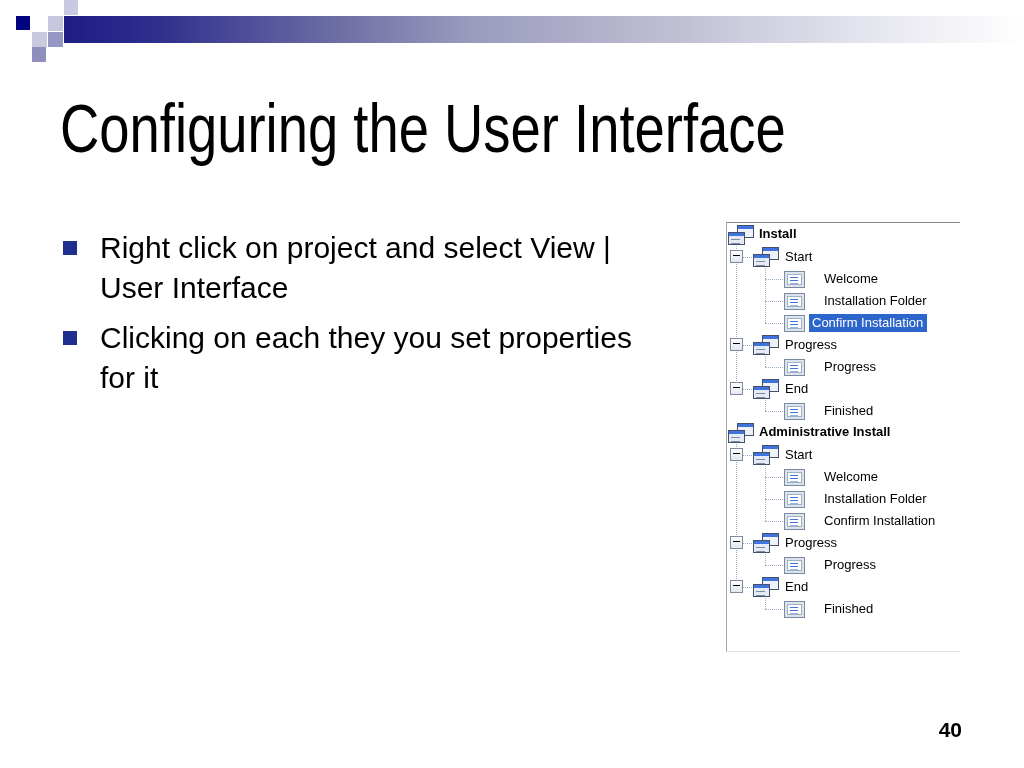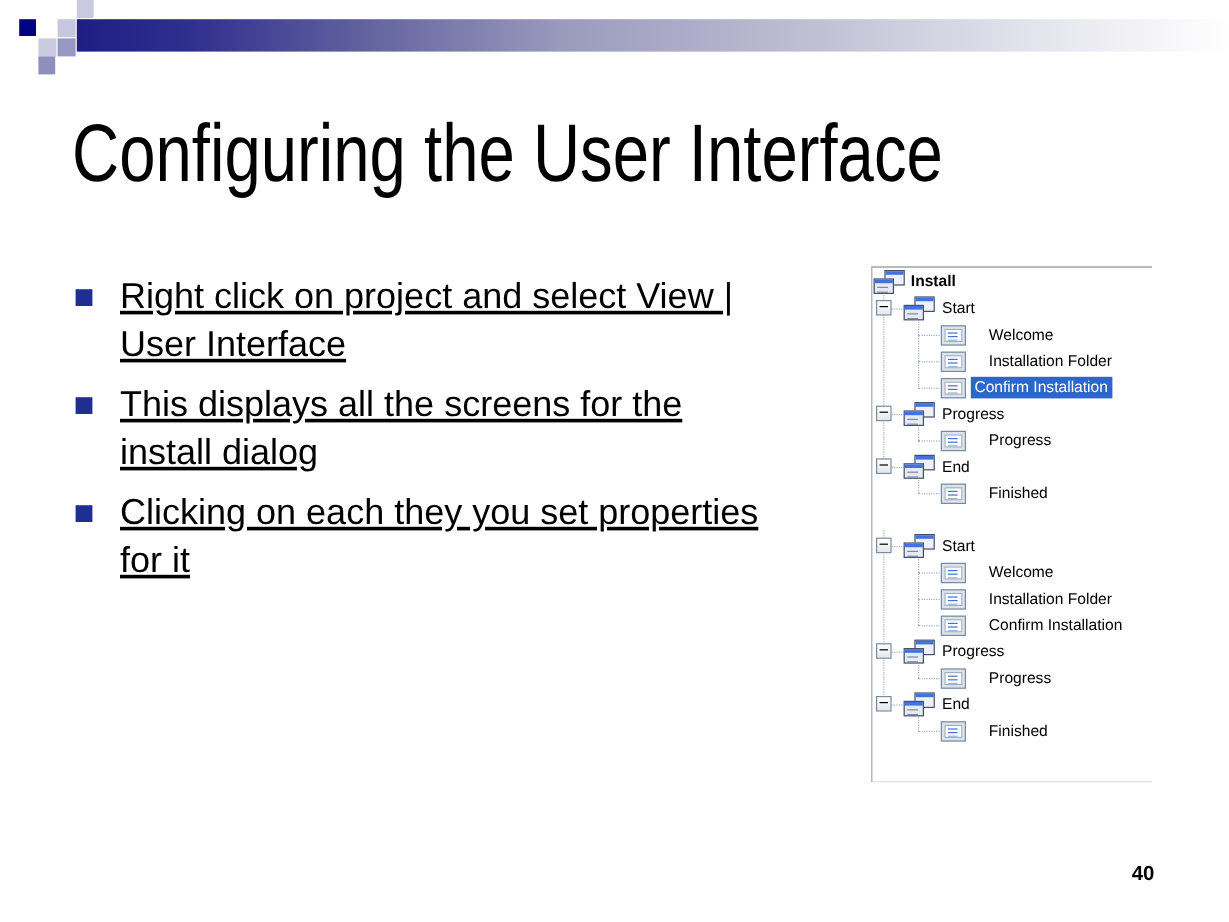--- a/index.html
+++ b/index.html
@@ -23,21 +23,21 @@
 
   
   .slide-title{
     position:absolute;left:60px;top:94px;margin:0;
     font-size:68px;font-weight:400;line-height:1.0;white-space:nowrap;
     transform:scaleX(0.80);transform-origin:left top;
   }
 
   
   .bullets{position:absolute;left:62px;top:228px;width:680px;}
-  .bullet-item{position:relative;padding-left:38px;margin-bottom:10px;min-height:80px;text-decoration:underline;}
+  .bullet-item{position:relative;padding-left:38px;margin-bottom:10px;min-height:80px;}
   .bullet-marker{position:absolute;left:1px;top:13px;width:14px;height:14px;background:#1e2f8f;}
   .bullet-text{font-size:30px;line-height:40px;white-space:pre-line;display:block;}
 
   
   .tree-panel{
     position:absolute;left:726px;top:222px;width:233px;height:428px;
     background:#ffffff;border-top:1px solid #8c8c8c;border-left:1px solid #a8a8a8;
     border-bottom:1px solid #e3e3e3;
   }
   .tree-lines,.tree-rows{position:absolute;left:0;top:1px;right:0;bottom:0;}
@@ -69,45 +69,40 @@
   .icon-dialog .dl::before{content:"";position:absolute;left:2px;top:2px;width:8px;height:1px;
     background:#3f73dd;box-shadow:0 3px 0 #3f73dd,0 6px 0 #9bb3d8;}
 
   .tlabel{position:absolute;top:3px;white-space:nowrap;}
   .kind-root .tlabel{left:32px;top:2px;font-weight:bold;}
   .kind-cat  .tlabel{left:58px;}
   .kind-leaf .tlabel{left:97px;}
   .tree-row.selected .tlabel{left:82px;top:2px;background:#2d66cb;color:#ffffff;padding:1px 4px 2px 3px;}
 
   
-  .page-number{position:absolute;right:62px;top:718px;font-size:17px;font-weight:bold;}
+  .page-number{position:absolute;right:62px;top:718px;font-size:21px;font-weight:bold;}
 </style>
 </head>
 <body>
 
 <div class="deco-bar"></div>
 <div class="deco-sq sq1"></div>
 <div class="deco-sq sq2"></div>
 <div class="deco-sq sq3"></div>
 <div class="deco-sq sq4"></div>
 <div class="deco-sq sq5"></div>
 <div class="deco-sq sq6"></div>
 
 <h1 class="slide-title">Configuring the User Interface</h1>
 
 <div class="bullets">
   <div class="bullet-item">
     <span class="bullet-marker"></span>
     <span class="bullet-text">Right click on project and select View |
 User Interface</span>
-  </div>
-  <div class="bullet-item">
-    <span class="bullet-marker"></span>
-    <span class="bullet-text">This displays all the screens for the
-install dialog</span>
   </div>
   <div class="bullet-item">
     <span class="bullet-marker"></span>
     <span class="bullet-text">Clicking on each they you set properties
 for it</span>
   </div>
 </div>
 
 <div class="tree-panel">
   <div class="tree-lines">
@@ -191,20 +186,27 @@
           <i class="wf"></i>
         </span>
         <span class="tlabel">End</span>
       </div>
       <div class="tree-row kind-leaf" style="top: 176px;">
         <span class="icon-dialog">
           <i class="dl"></i>
         </span>
         <span class="tlabel">Finished</span>
       </div>
+      <div class="tree-row kind-root" style="top: 198px;">
+        <span class="icon-stack">
+          <i class="wb"></i>
+          <i class="wf"></i>
+        </span>
+        <span class="tlabel">Administrative Install</span>
+      </div>
       <div class="tree-row kind-cat" style="top: 220px;">
         <span class="expander"></span>
         <span class="icon-stack">
           <i class="wb"></i>
           <i class="wf"></i>
         </span>
         <span class="tlabel">Start</span>
       </div>
       <div class="tree-row kind-leaf" style="top: 242px;">
         <span class="icon-dialog">

